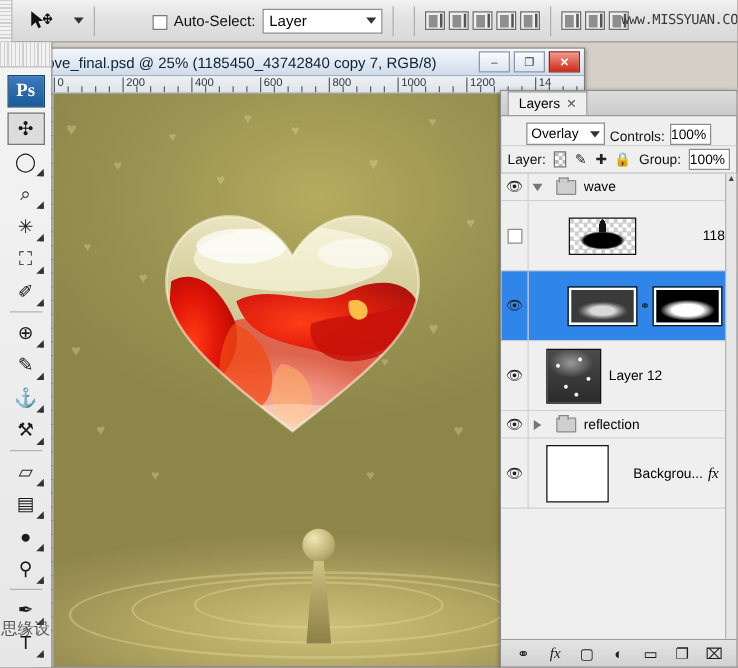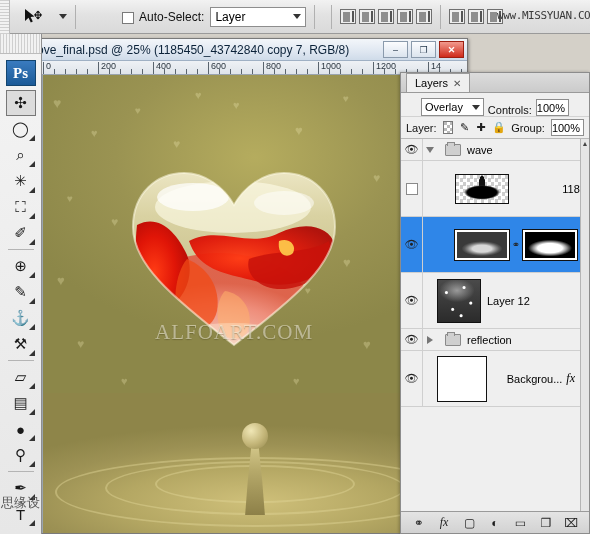--- a/index.html
+++ b/index.html
@@ -517,21 +517,20 @@
       </div>
 
       <div id="droplet">
         <div class="ripple" style="bottom:6px;width:400px;height:70px;"></div>
         <div class="ripple" style="bottom:18px;width:300px;height:54px;"></div>
         <div class="ripple" style="bottom:30px;width:200px;height:38px;"></div>
         <div id="drop-col"></div>
         <div id="drop-ball"></div>
       </div>
 
-      <div class="wm-canvas">ALFOART.COM</div>
     </div>
   </div>
 </div>
 
 <div id="layers-panel">
   <div id="lp-tabbar">
     <div id="lp-tab">
       <span>Layers</span>
       <span class="tab-x">✕</span>
     </div>

